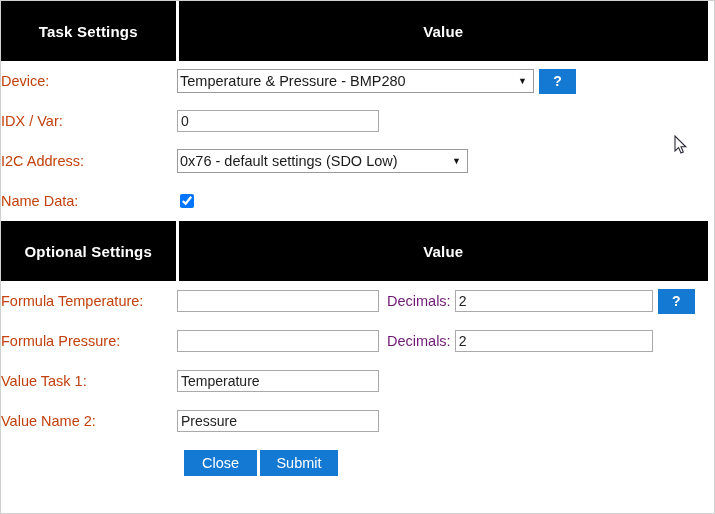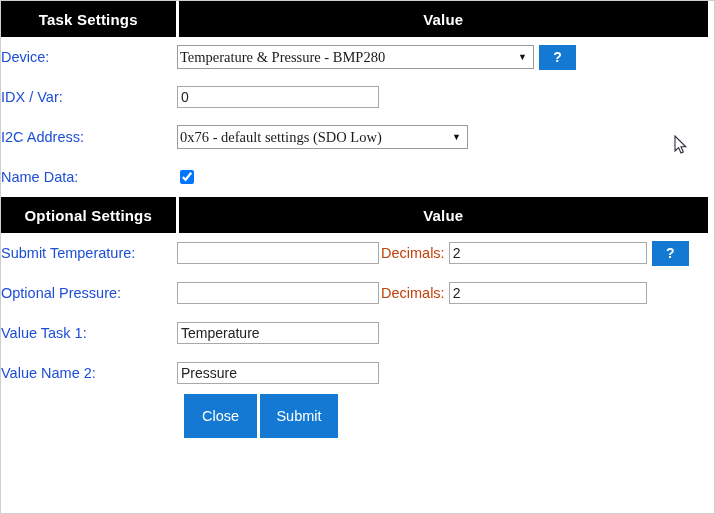--- a/index.html
+++ b/index.html
@@ -28,39 +28,39 @@
     border-collapse: collapse;
     table-layout: fixed;
   }
   tr.header-row td {
     background: #000000;
     color: #ffffff;
     font-weight: bold;
     font-size: 15px;
     text-align: center;
     height: 36px;
-    padding: 0;
+    padding: 12px;
     vertical-align: middle;
     letter-spacing: 0.2px;
   }
   tr.header-row td.hdr-left {
     width: 176px;
     border-right: 3px solid #ffffff;
   }
   tr.data-row td {
     padding: 0;
     vertical-align: middle;
     height: 40px;
     background: #ffffff;
   }
   td.label-cell {
     width: 176px;
     padding-left: 10px;
     font-size: 14.5px;
-    color: #1d4ed8;
+    color: #c2410c;
     white-space: nowrap;
   }
   td.value-cell {
     padding-left: 5px;
   }
   .row-inner {
     display: flex;
     align-items: center;
     gap: 0;
   }
@@ -78,21 +78,21 @@
     border-radius: 0;
   }
   input.txt.decimals {
     width: 198px;
   }
   select.sel {
     box-sizing: border-box;
     height: 24px;
     border: 1px solid #9a9a9a;
     background: #ffffff;
-    font-family: Liberation Serif, serif;
+    font-family: Liberation Sans, sans-serif;
     font-size: 14.5px;
     color: #1a1a1a;
     padding: 1px 2px;
     border-radius: 0;
     -webkit-appearance: none;
     appearance: none;
   }
   .select-wrap {
     position: relative;
     display: inline-block;
@@ -123,41 +123,41 @@
     font-family: "Liberation Sans", sans-serif;
     font-size: 14px;
     font-weight: bold;
     border: none;
     cursor: pointer;
     border-radius: 0;
     padding: 0;
   }
   .decimals-label {
     font-size: 14.5px;
-    color: #c2410c;
-    margin-left: 2px;
+    color: #701a75;
+    margin-left: 8px;
     margin-right: 4px;
     white-space: nowrap;
   }
   input.chk {
     width: 14px;
     height: 14px;
     margin: 0 0 0 3px;
   }
   .btn-row-cell {
     padding-left: 5px;
     height: 42px;
     vertical-align: middle;
   }
   .action-btn {
     box-sizing: border-box;
     display: inline-flex;
     align-items: center;
     justify-content: center;
-    height: 44px;
+    height: 26px;
     background: #1479d3;
     color: #ffffff;
     border: none;
     font-family: "Liberation Sans", sans-serif;
     font-size: 14.5px;
     cursor: pointer;
     border-radius: 0;
     padding: 0 16px;
   }
   #close-button { width: 73px; margin-left: 2px; }
@@ -237,33 +237,33 @@
           </div>
         </td>
       </tr>
 
       <tr class="header-row">
         <td class="hdr-left">Optional Settings</td>
         <td>Value</td>
       </tr>
 
       <tr class="data-row">
-        <td class="label-cell">Submit Temperature:</td>
+        <td class="label-cell">Formula Temperature:</td>
         <td class="value-cell">
           <div class="row-inner">
             <input class="txt" type="text" value="" style="">
             <span class="decimals-label">Decimals:</span>
             <input class="txt decimals" type="text" value="2" style="">
             <button class="help-btn">?</button>
           </div>
         </td>
       </tr>
 
       <tr class="data-row">
-        <td class="label-cell">Optional Pressure:</td>
+        <td class="label-cell">Formula Pressure:</td>
         <td class="value-cell">
           <div class="row-inner">
             <input class="txt" type="text" value="" style="">
             <span class="decimals-label">Decimals:</span>
             <input class="txt decimals" type="text" value="2" style="">
           </div>
         </td>
       </tr>
 
       <tr class="data-row">

